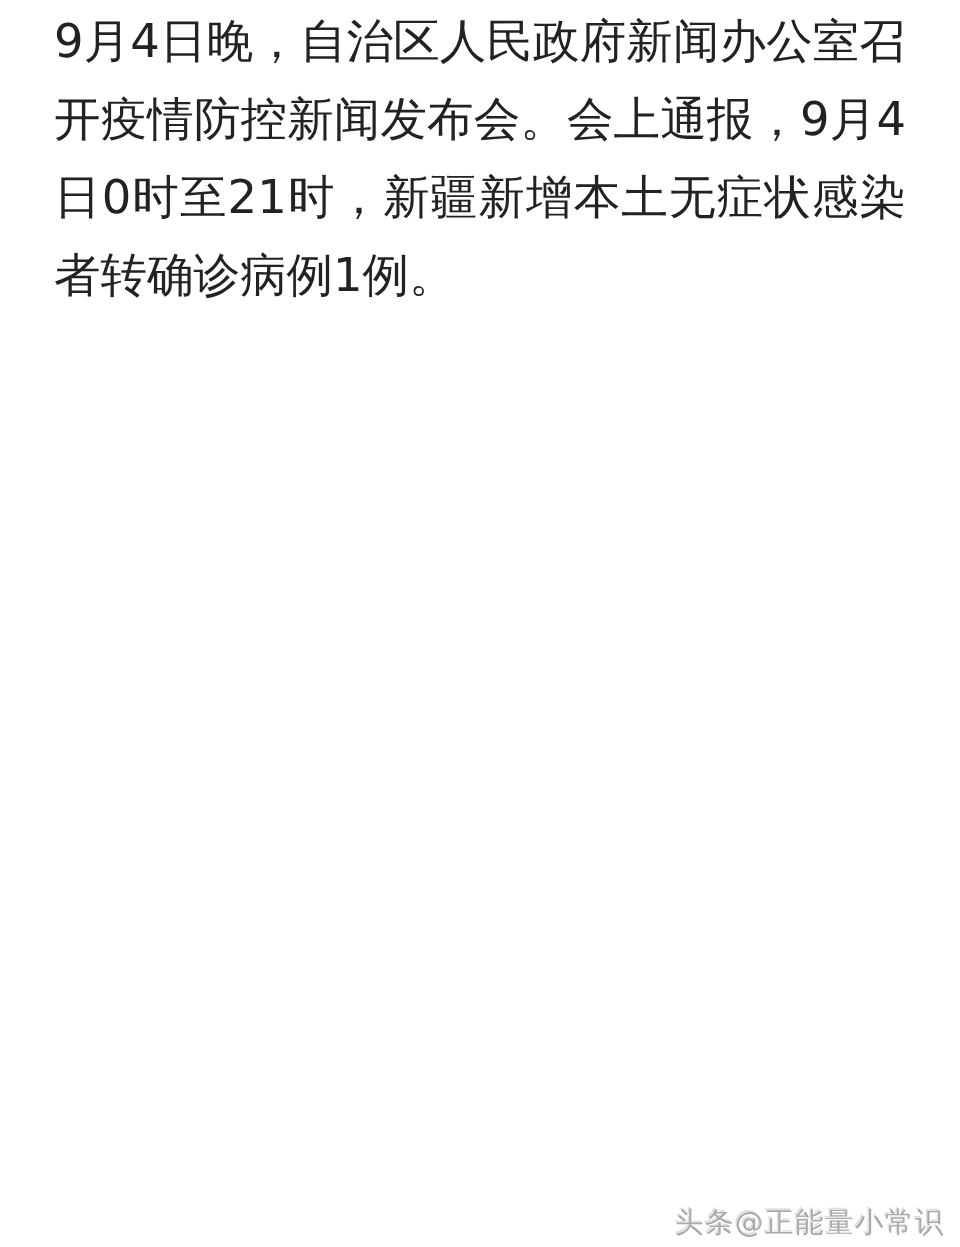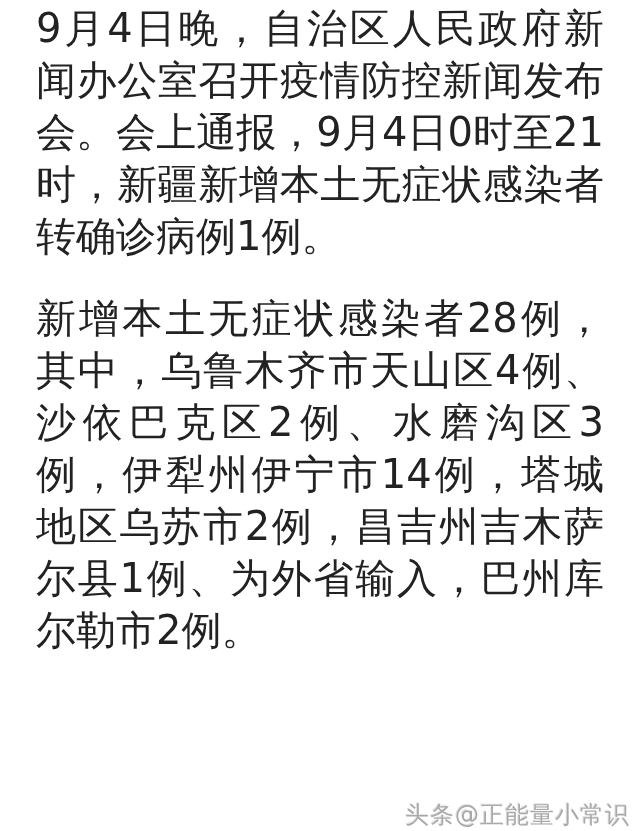--- a/index.html
+++ b/index.html
@@ -12,41 +12,40 @@
     background: #ffffff;
     overflow: hidden;
     position: relative;
     font-family: "DejaVu Sans", "Liberation Sans", sans-serif;
   }
   .article {
     padding: 2px 36px 0 36px;
   }
   .article p {
     margin: 0 0 30px 0;
-    font-size: 40px;
+    font-size: 31px;
     line-height: 52px;
     color: #222222;
     text-align: justify;
     word-break: break-all;
   }
   .watermark {
     position: absolute;
     right: 10px;
     bottom: 5px;
-    font-size: 24px;
+    font-size: 19px;
     line-height: 22px;
     color: #a9a9a9;
     text-shadow: 1px 1px 0 rgba(255,255,255,0.95), -1px -1px 0 rgba(130,130,130,0.25);
     letter-spacing: 1px;
     white-space: nowrap;
   }
 </style>
 </head>
 <body>
 
 <main>
   <article class="article">
     <p>9月4日晚，自治区人民政府新闻办公室召开疫情防控新闻发布会。会上通报，9月4日0时至21时，新疆新增本土无症状感染者转确诊病例1例。</p>
-    <p>新增本土无症状感染者28例，其中，乌鲁木齐市天山区4例、沙依巴克区2例、水磨沟区3例，伊犁州伊宁市14例，塔城地区乌苏市2例，昌吉州吉木萨尔县1例、为外省输入，巴州库尔勒市2例。</p>
   </article>
 
   <div class="watermark">头条@正能量小常识</div>
 </main>
 
 </body></html>

